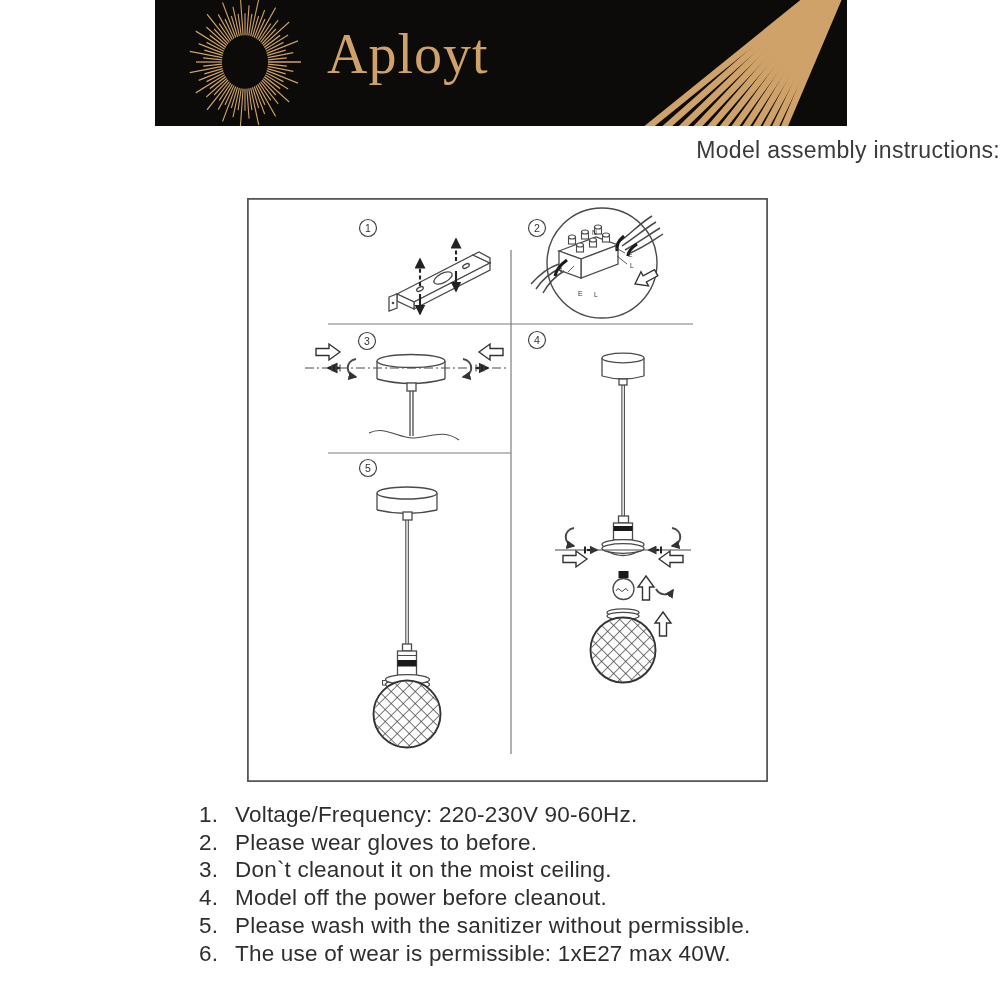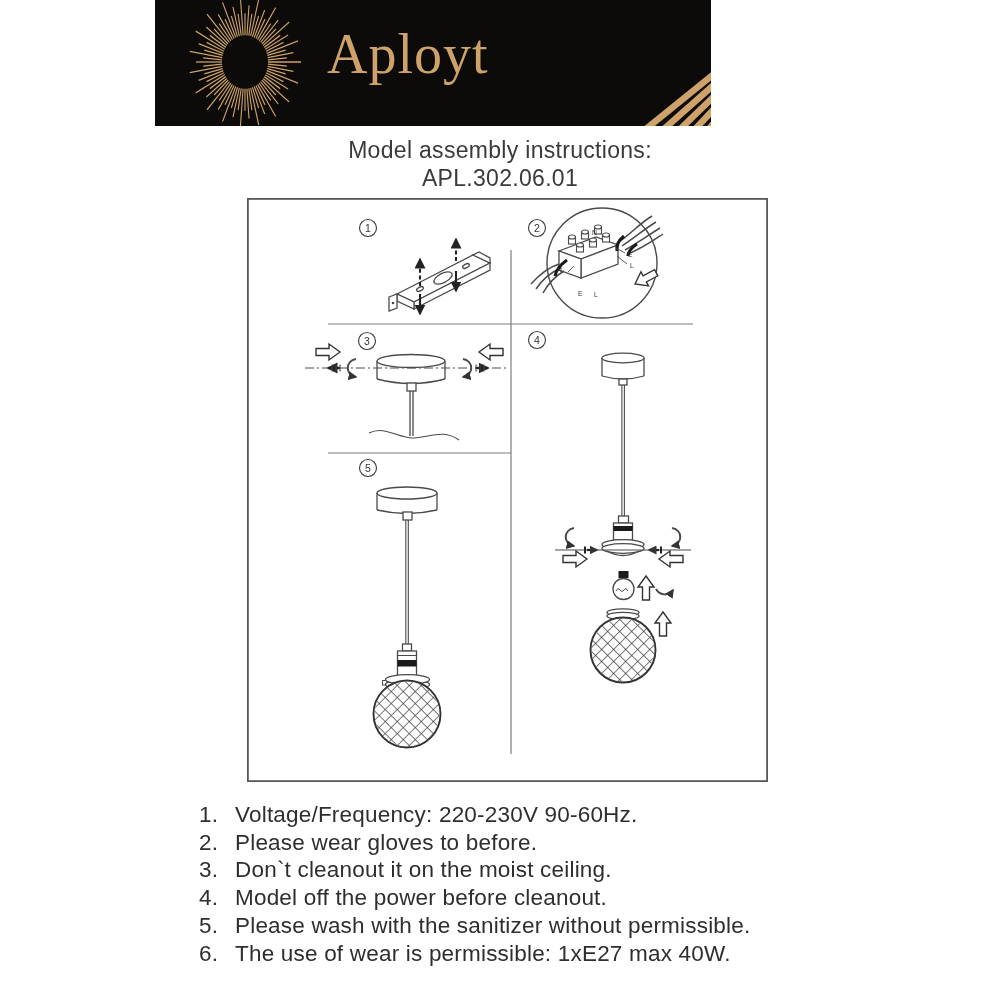--- a/index.html
+++ b/index.html
@@ -2,33 +2,33 @@
 <html><head>
 <meta charset="utf-8">
 <style>
   html,body{margin:0;padding:0;}
   body{
     width:1000px;height:1000px;background:#ffffff;
     font-family:"Liberation Sans", sans-serif;
     position:relative;overflow:hidden;
   }
   .banner{
-    position:absolute;left:155px;top:0;width:556px;height:126px;
+    position:absolute;left:155px;top:0;width:692px;height:126px;
     background:#0c0b09;overflow:hidden;
   }
   .banner svg{position:absolute;left:0;top:0;}
   .brand-text{
     position:absolute;left:172px;top:26px;
     font-family:"Liberation Serif", serif;
     font-size:56px;font-weight:400;color:#cfa26a;letter-spacing:1px;
     line-height:1;
   }
   .title-block{
     position:absolute;left:0;top:136px;width:1000px;
-    text-align:center;color:#3a3a3a;
+    text-align:right;color:#3a3a3a;
     font-size:23px;line-height:28px;font-weight:400;letter-spacing:0.3px;
   }
   .diagram-frame{
     position:absolute;left:247px;top:198px;width:521px;height:584px;
   }
   .instructions{
     position:absolute;left:199px;top:801px;width:660px;
     color:#2e2e2e;font-size:22.5px;line-height:27.7px;letter-spacing:0.2px;
   }
   .inst-row{display:flex;}
@@ -132,21 +132,20 @@
         <line x1="700" y1="-40" x2="398.1" y2="252.0" stroke="#cfa26a" stroke-width="6.5"></line>
         <line x1="700" y1="-40" x2="385.4" y2="238.3" stroke="#cfa26a" stroke-width="6.5"></line>
         <line x1="700" y1="-40" x2="373.4" y2="224.0" stroke="#cfa26a" stroke-width="6.5"></line>
       </g>
   </svg>
   <div class="brand-text">Aployt</div>
 </div>
 
 <div class="title-block">
   <div>Model assembly instructions:</div>
-  <div>APL.302.06.01</div>
 </div>
 
 <div class="diagram-frame">
 <svg width="521" height="584" viewBox="0 0 521 584">
   <defs>
     <pattern id="mesh" width="8.5" height="8.5" patternUnits="userSpaceOnUse" patternTransform="rotate(45)">
       <path d="M0,0 H8.5 M0,0 V8.5" stroke="#3a3a3a" stroke-width="1.3" fill="none"></path>
     </pattern>
     <marker id="mh" markerUnits="userSpaceOnUse" markerWidth="9" markerHeight="9" refX="7.5" refY="4.5" orient="auto">
       <path d="M0,0 L9,4.5 L0,9 Z" fill="#333"></path>

